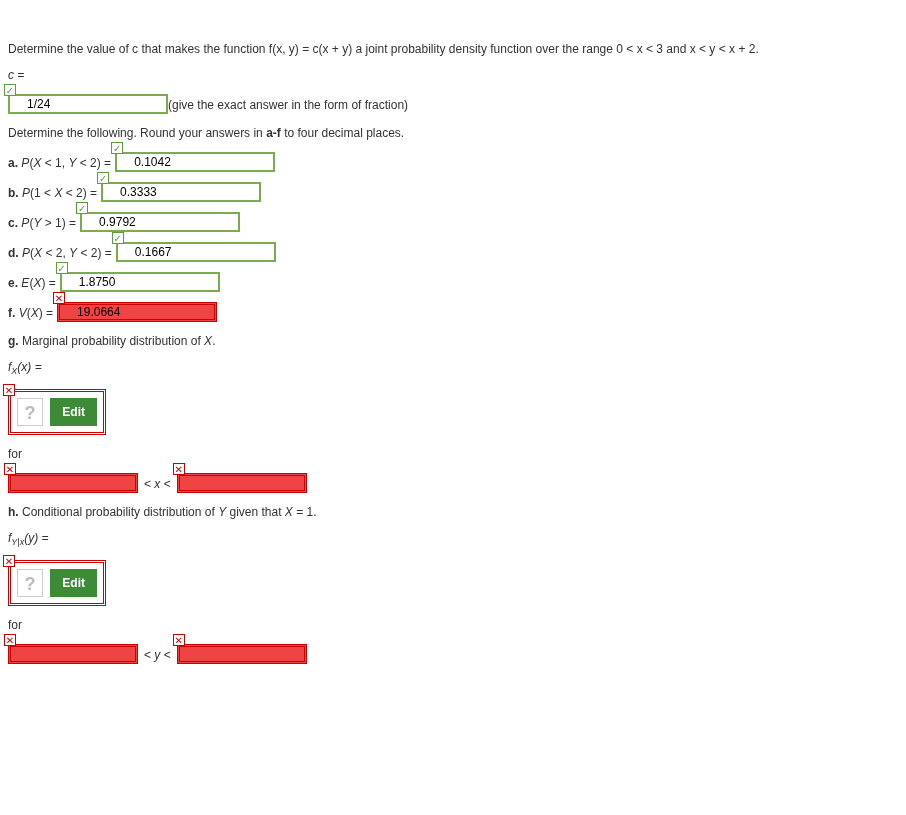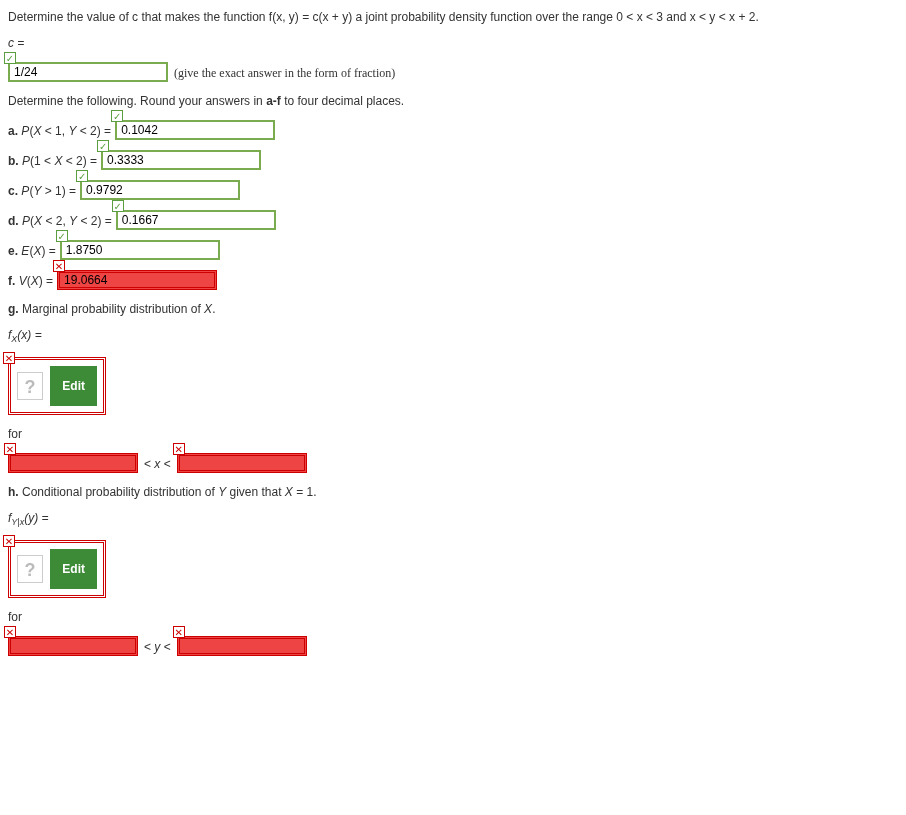--- a/index.html
+++ b/index.html
@@ -9,20 +9,21 @@
     }
     body {
       font-family: Verdana, Arial, sans-serif;
       font-size: 12px;
       color: #333;
       padding: 8px;
       line-height: 1.5;
     }
     .question-text {
       margin-bottom: 8px;
+      margin-top: 32px;
     }
     .row {
       margin: 10px 0;
       display: flex;
       align-items: flex-end;
       flex-wrap: wrap;
     }
     .label {
       font-weight: normal;
       margin-right: 4px;
@@ -54,38 +55,36 @@
       border: 1px solid #5a9e3f;
       color: #5a9e3f;
     }
     .status-icon.incorrect {
       border: 1px solid #c00;
       color: #c00;
     }
     input.answer-input {
       font-family: Verdana, Arial, sans-serif;
       font-size: 12px;
-      padding: 2px 4px;
+      padding: 2px 17px;
       width: 160px;
       height: 20px;
     }
     input.answer-input.correct {
       border: 2px solid #7aab4f;
       background: #fff;
     }
     input.answer-input.incorrect {
       border: 3px double #c00;
       background: #ef4444;
     }
     input.answer-input.small {
       width: 130px;
     }
     .after-text {
-      margin-left: 6px;
-      font-family: Liberation Serif, serif;
     }
     .mid-text {
       margin: 0 6px;
     }
     .block-input {
       position: relative;
       display: inline-block;
       border: 3px double #c00;
       padding: 6px 6px;
       background: #fff;
@@ -115,21 +114,21 @@
       color: #bbb;
       vertical-align: middle;
       background: #fff;
     }
     .edit-btn {
       display: inline-block;
       background: #3d8b37;
       color: #fff;
       font-weight: bold;
       font-size: 12px;
-      padding: 11px 12px;
+      padding: 5px 12px;
       margin-left: 4px;
       vertical-align: middle;
       cursor: pointer;
     }
     .section-text {
       margin: 8px 0;
     }
     .sub {
       font-size: 9px;
       vertical-align: sub;

